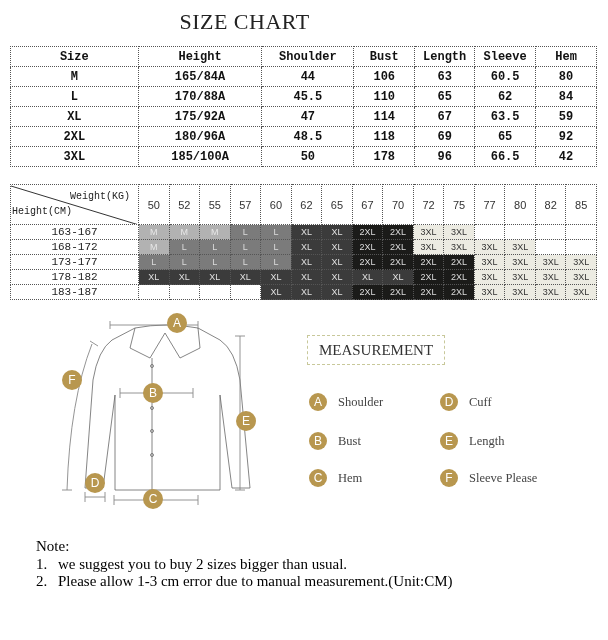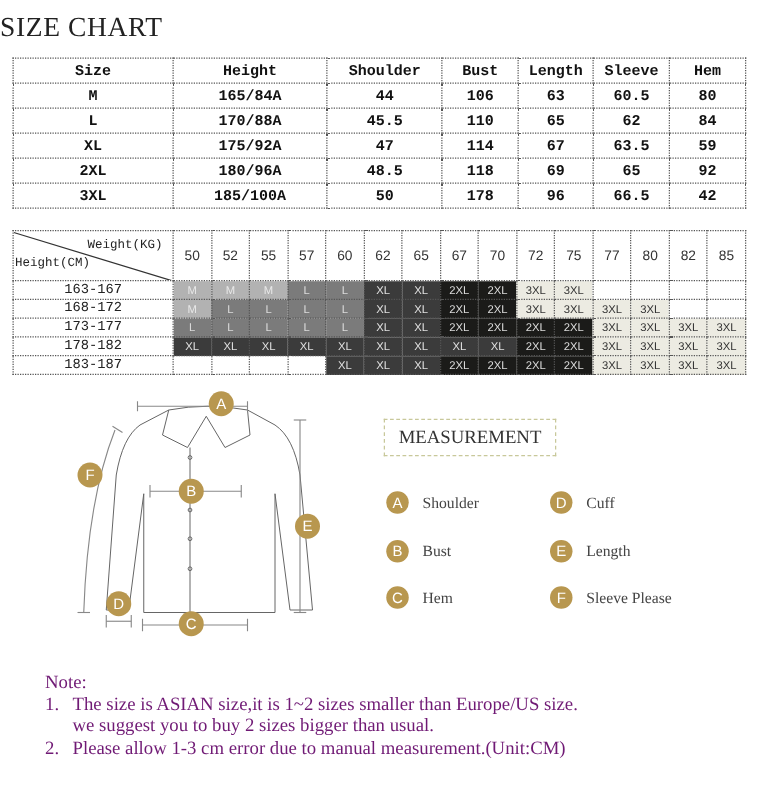--- a/index.html
+++ b/index.html
@@ -1,34 +1,34 @@
 <!DOCTYPE html>
 <html><head>
 <meta charset="utf-8">
 <style>
   html,body{margin:0;padding:0;background:#fff;}
   body{width:608px;height:640px;position:relative;overflow:hidden;font-family:"DejaVu Serif",serif;color:#222;}
-  .title{position:absolute;left:0;top:9px;width:489px;font-family:"Liberation Serif",serif;font-size:22px;color:#222;letter-spacing:0.5px;}
+  .title{position:absolute;left:0;top:9px;width:489px;text-align:center;font-family:"Liberation Serif",serif;font-size:22px;color:#222;letter-spacing:0.5px;}
   table{border-collapse:collapse;position:absolute;left:10px;}
   td{border:1px dotted #555;text-align:center;padding:0;font-family:"Liberation Mono",monospace;font-weight:bold;font-size:12px;color:#111;}
   #spec{top:46px;width:587px;}
   #spec td{height:19px;}
   #grid{top:184px;width:587px;table-layout:fixed;}
   #grid td{height:14px;font-size:9px;font-weight:normal;font-family:"Liberation Sans",sans-serif;}
   #grid tr.whead td{height:39px;font-size:11px;color:#333;font-weight:normal;}
   #grid td.hlab{font-family:"Liberation Mono",monospace;font-size:11px;font-weight:normal;color:#222;}
   .diag{position:relative;padding:0;overflow:hidden;}
   .diag svg{position:absolute;left:0;top:0;}
   .diag .w{position:absolute;right:8px;top:6px;font-family:"Liberation Mono",monospace;font-size:10px;color:#222;}
   .diag .h{position:absolute;left:1px;bottom:7px;font-family:"Liberation Mono",monospace;font-size:10px;color:#222;}
   .shirt{position:absolute;left:40px;top:300px;width:240px;height:220px;}
   .mbox{position:absolute;left:307px;top:335px;width:136px;height:28px;border:1px dashed #c8c89a;font-family:"Liberation Serif",serif;font-size:15px;color:#333;line-height:28px;text-align:center;}
   .legend-item{position:absolute;display:flex;align-items:center;font-family:"Liberation Serif",serif;font-size:12.5px;color:#444;}
   .badge{width:18px;height:18px;border-radius:50%;background:#b8974f;color:#fff;font-family:"Liberation Sans",sans-serif;font-size:12px;line-height:18px;text-align:center;margin-right:11px;}
-  .notes{position:absolute;left:52px;top:538px;font-family:"Liberation Serif",serif;font-size:15px;color:#701a75;line-height:17.5px;}
+  .notes{position:absolute;left:52px;top:538px;font-family:"Liberation Serif",serif;font-size:15px;color:#000000;line-height:17.5px;}
   .notes .n{display:flex;margin-left:-16px;}
   .notes .num{width:22px;}
 </style>
 </head>
 <body>
 
 <div class="title">SIZE CHART</div>
 
 <table id="spec">
   <colgroup>
@@ -295,21 +295,20 @@
 <div class="legend-item" style="left:440px;top:469px;">
   <span class="badge">F</span>
   <span>Sleeve Please</span>
 </div>
 
 <div class="notes">
   <div style="margin-left:-16px">Note:</div>
   <div class="n">
     <span class="num">1.</span>
     <div>
-        <div>The size is ASIAN size,it is 1~2 sizes smaller than Europe/US size.</div>
         <div>we suggest you to buy 2 sizes bigger than usual.</div>
       </div>
   </div>
   <div class="n">
     <span class="num">2.</span>
     <div>Please allow 1-3 cm error due to manual measurement.(Unit:CM)</div>
   </div>
 </div>
 
 </body></html>

